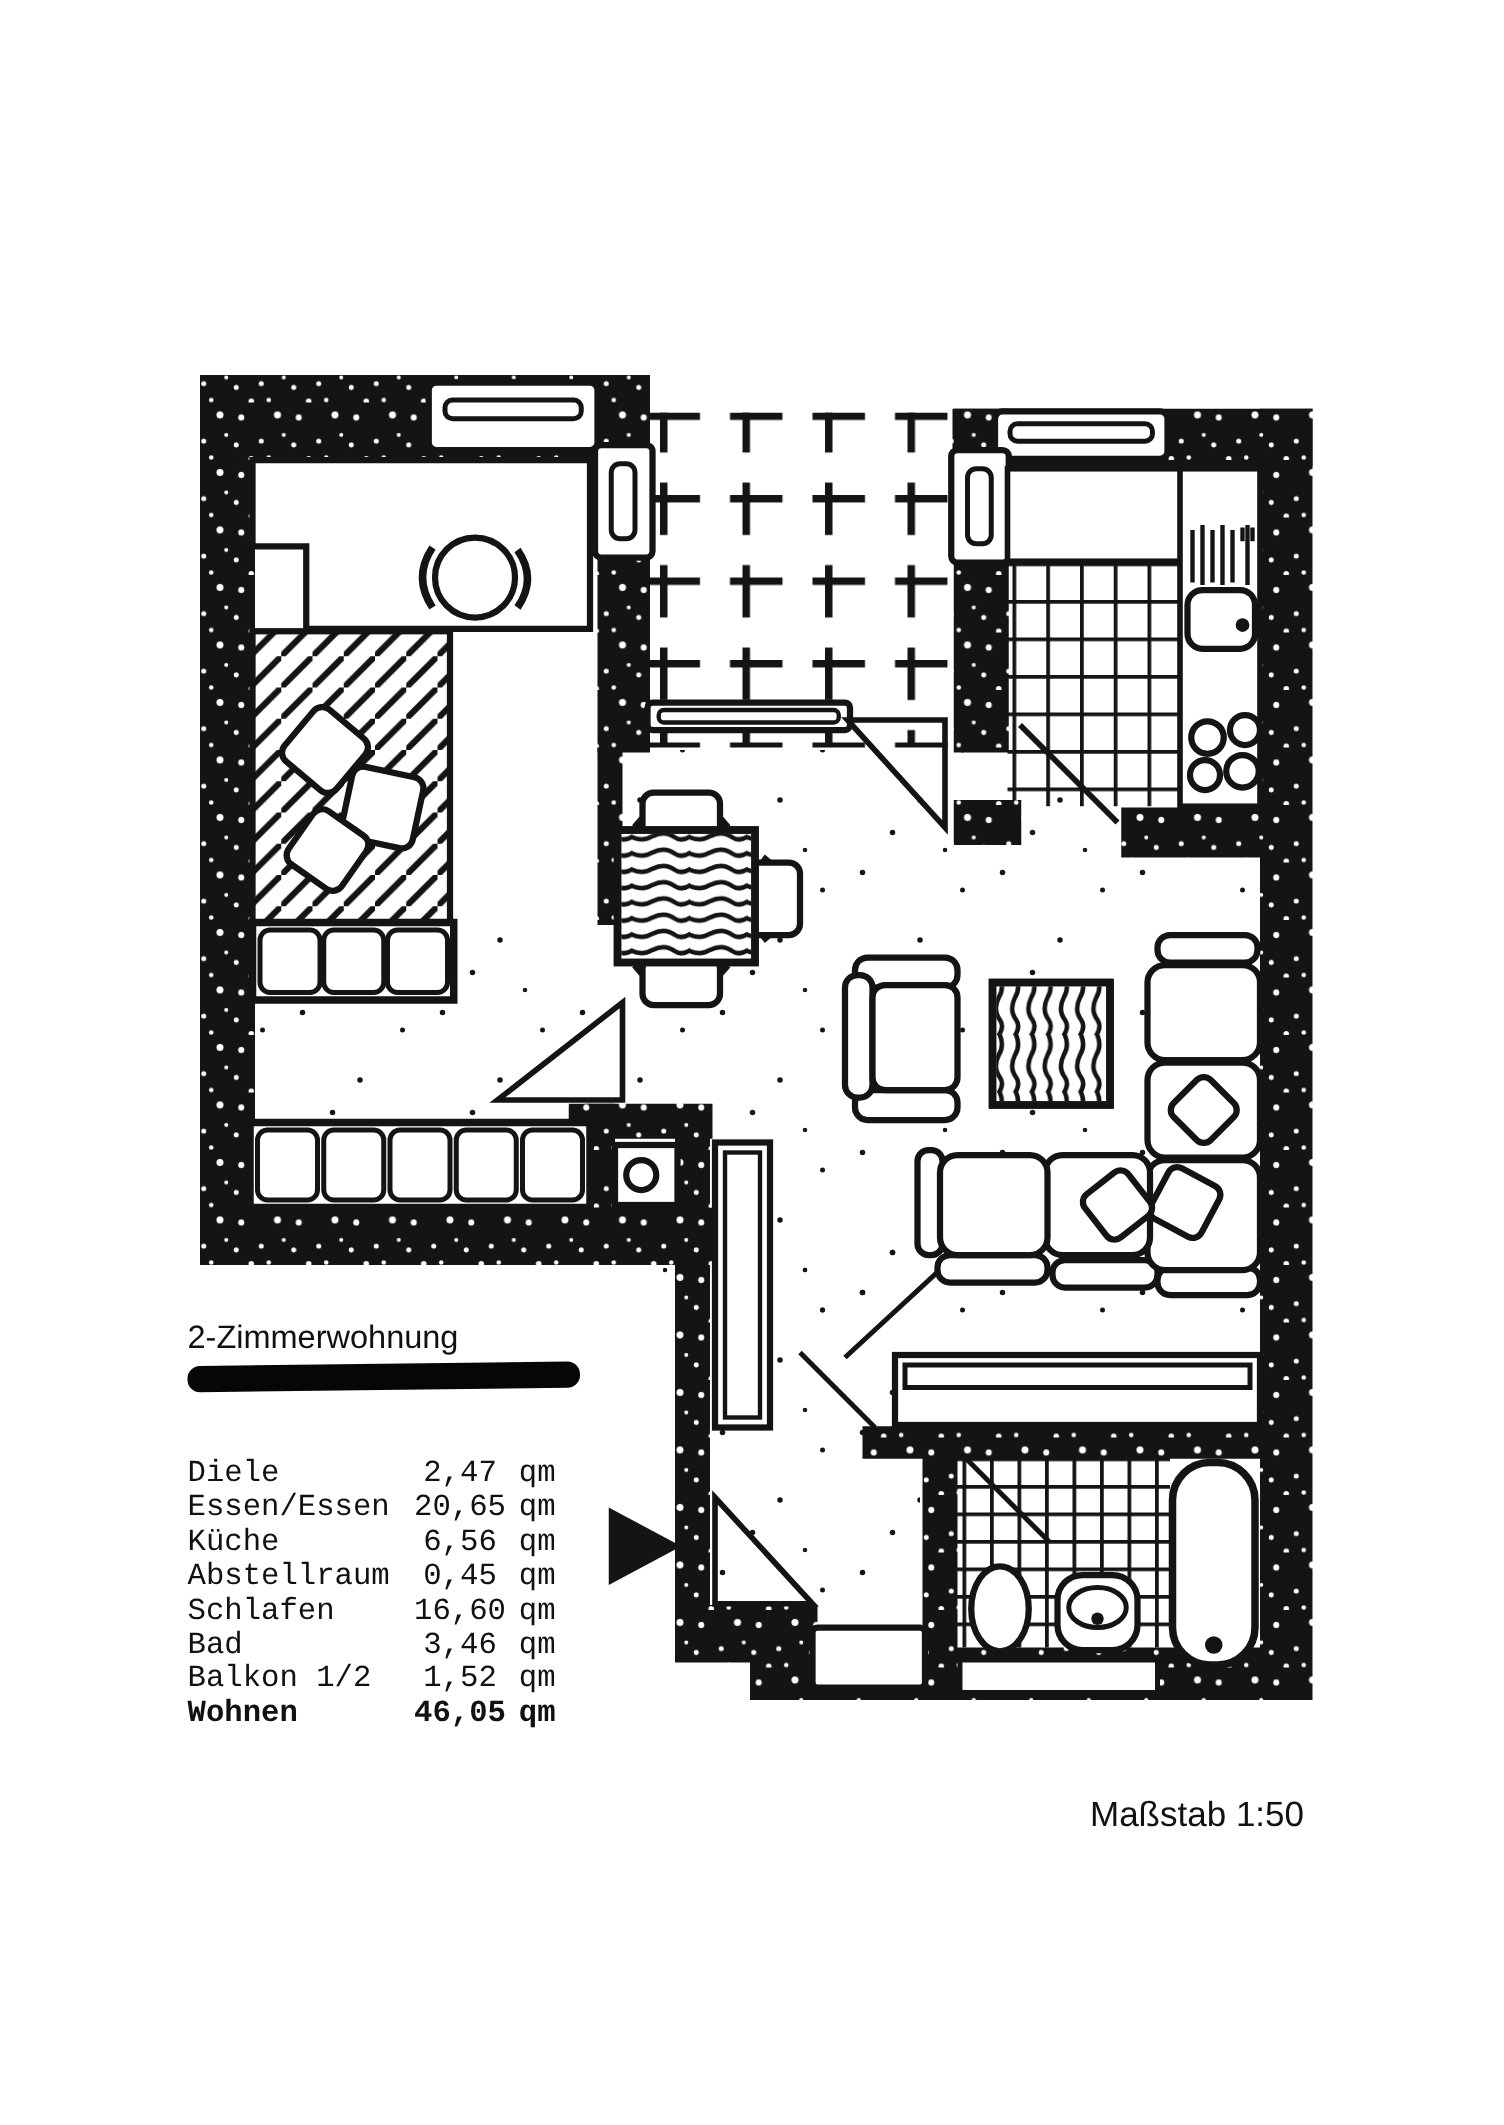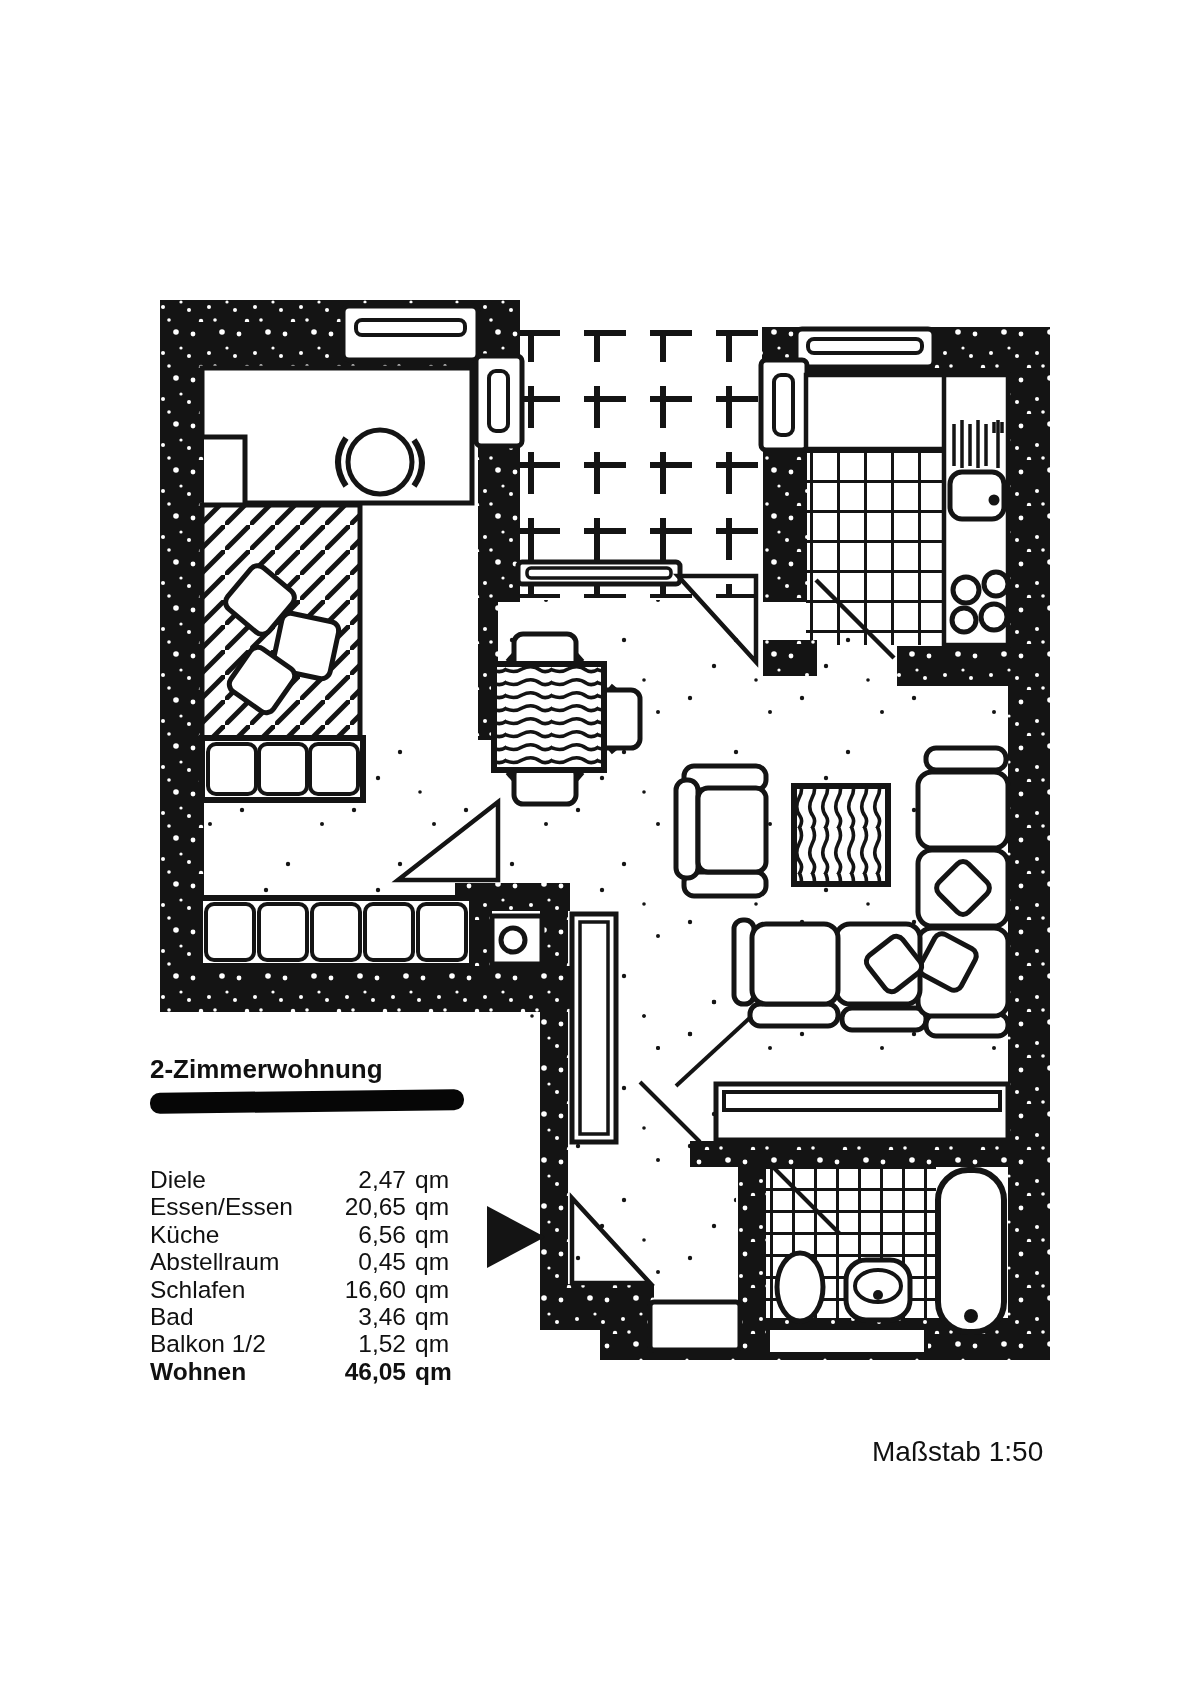--- a/index.html
+++ b/index.html
@@ -5,30 +5,30 @@
   html,body { margin:0; padding:0; }
   body {
     width:1203px; height:1700px; background:#ffffff;
     font-family:"Liberation Sans", sans-serif; color:#111;
     position:relative; overflow:hidden;
   }
   .page { position:absolute; inset:0; }
   svg.plan { position:absolute; left:0; top:0; }
 
   .textblock { position:absolute; left:150px; top:1054px; width:340px; }
-  .title { font-size:26px; font-weight:bold; line-height:30px; white-space:nowrap; }
+  .title { font-size:26px; font-weight:normal; line-height:30px; white-space:nowrap; }
   .redacted {
     height:21px; width:314px; background:#060606;
     border-radius:10px; margin:7px 0 5px; transform:rotate(-0.7deg);
   }
   .floorline { font-size:26px; font-weight:bold; line-height:30px; }
 
-  .area-table { position:absolute; left:150px; top:1166px; width:310px; font-size:24.5px; }
+  .area-table { position:absolute; left:150px; top:1166px; width:310px; font-size:24.5px;font-family:Liberation Mono, monospace; }
   .row { display:grid; grid-template-columns:180px 76px auto; line-height:27.4px; }
-  .row .val { text-align:right; }
+  .row .val { text-align:center; }
   .row .unit { padding-left:9px; }
   .row.total { font-weight:bold; }
 
   .scale { position:absolute; left:872px; top:1436px; font-size:28px; white-space:nowrap; }
 </style>
 </head>
 <body>
 
 <div class="page">
 

